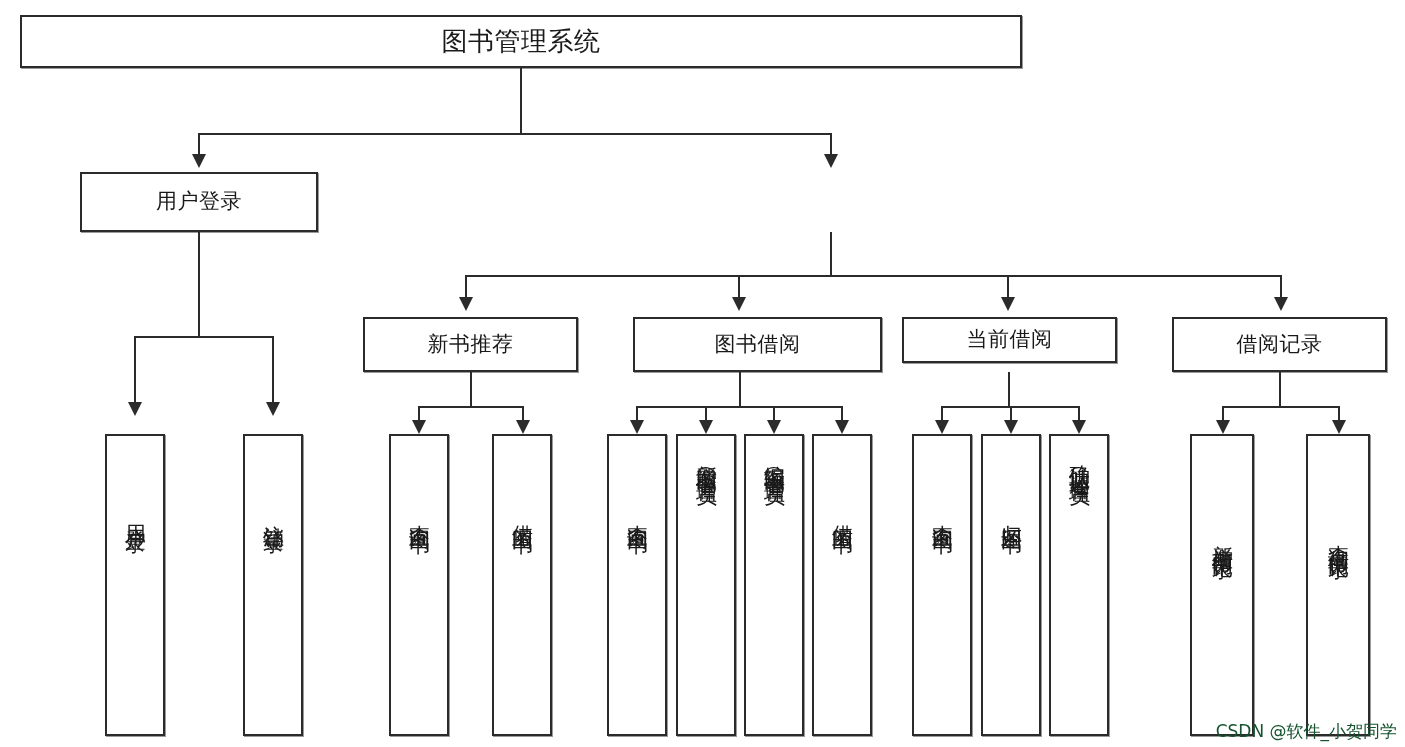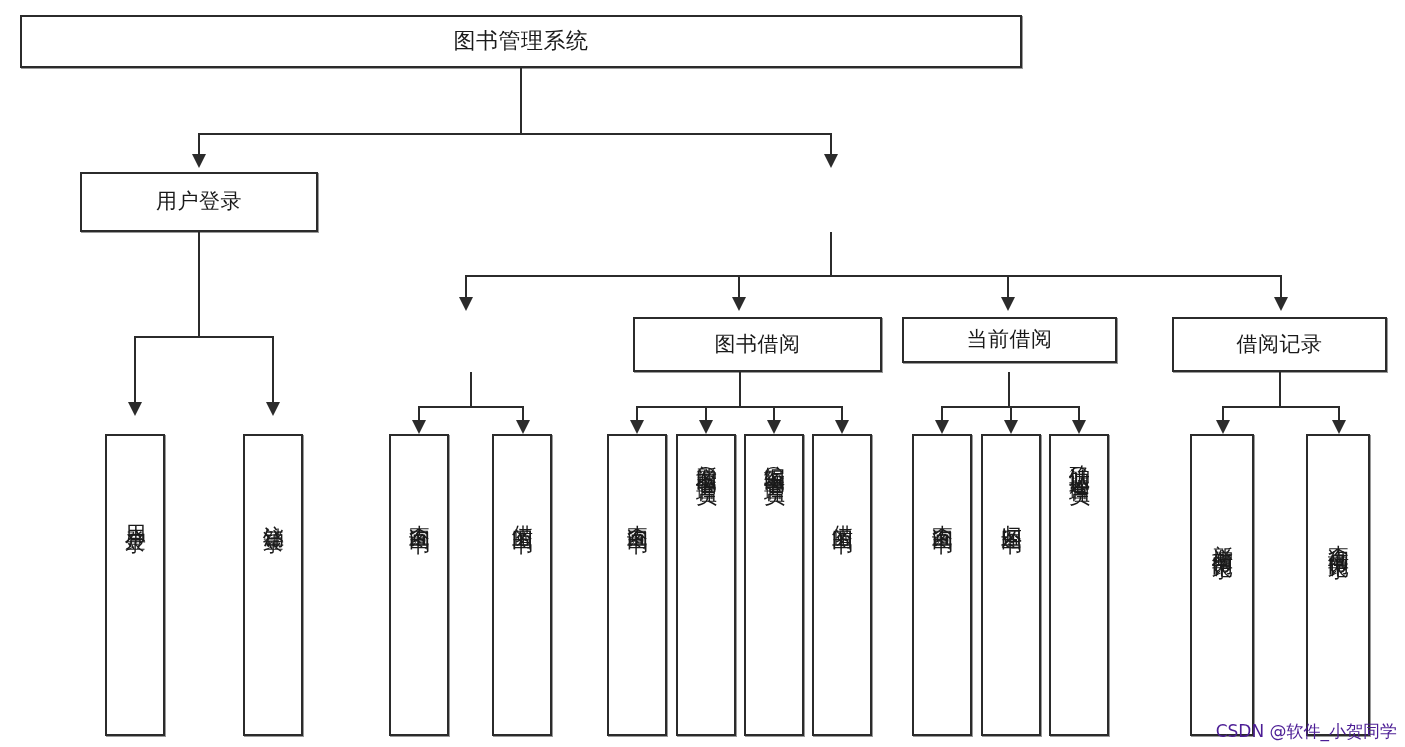--- a/index.html
+++ b/index.html
@@ -26,21 +26,21 @@
   .node.shadow{ box-shadow:1px 1px 0 #9a9a9a; }
 
   .node .lbl{
     display:block;
     line-height:1.12;
     letter-spacing:0.5px;
   }
 
   
   .h-node .lbl{ font-size:21px; }
-  .root .lbl{ font-size:22px; }
+  .root .lbl{ font-size:26px; }
 
   
   .leaf{
     align-items:flex-start;
     justify-content:center;
     padding-top:4px;
   }
   .leaf .lbl{
     writing-mode:vertical-rl;
     text-orientation:upright;
@@ -63,21 +63,21 @@
     border-left:7px solid transparent;
     border-right:7px solid transparent;
     border-top:14px solid #2b2b2b;
   }
 
   
   #watermark{
     position:absolute;
     right:8px;bottom:4px;
     font-size:17px;
-    color:#4c1d95;
+    color:#14532d;
     white-space:nowrap;
     user-select:none;
   }
 </style>
 </head>
 <body>
 
 <div id="stage">
 
   <div class="node h-node root shadow" style="left:20px;top:15px;width:1002px;height:53px;">
@@ -110,20 +110,23 @@
   <div class="hline" style="left:465px;top:275px;width:817px;"></div>
   <div class="vline" style="left:465px;top:275px;height:24px;"></div>
   <div class="arrow" style="left:459px;top:297px;"></div>
   <div class="vline" style="left:738px;top:275px;height:24px;"></div>
   <div class="arrow" style="left:732px;top:297px;"></div>
   <div class="vline" style="left:1007px;top:275px;height:24px;"></div>
   <div class="arrow" style="left:1001px;top:297px;"></div>
   <div class="vline" style="left:1280px;top:275px;height:24px;"></div>
   <div class="arrow" style="left:1274px;top:297px;"></div>
 
+  <div class="node h-node shadow" style="left:363px;top:317px;width:215px;height:55px;">
+    <span class="lbl">新书推荐</span>
+  </div>
 
   <div class="node h-node shadow" style="left:633px;top:317px;width:249px;height:55px;">
     <span class="lbl">图书借阅</span>
   </div>
 
   <div class="node h-node shadow" style="left:902px;top:317px;width:215px;height:46px;">
     <span class="lbl">当前借阅</span>
   </div>
 
   <div class="node h-node shadow" style="left:1172px;top:317px;width:215px;height:55px;">

